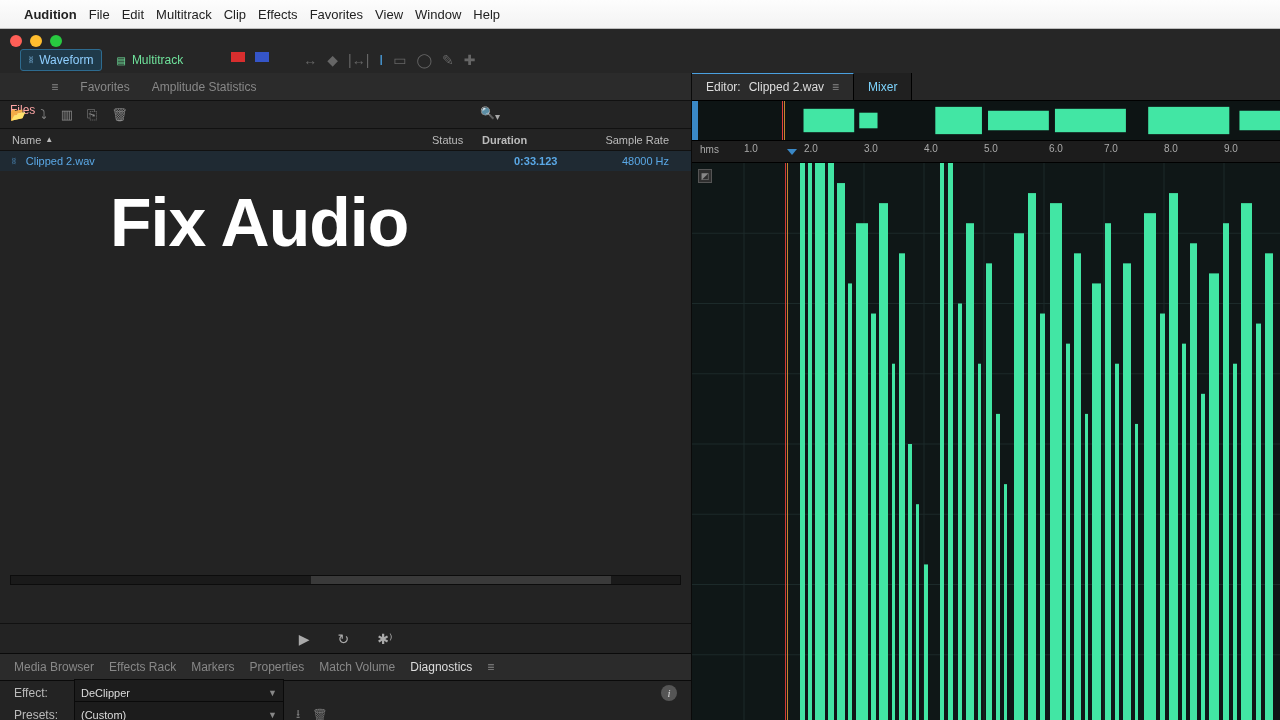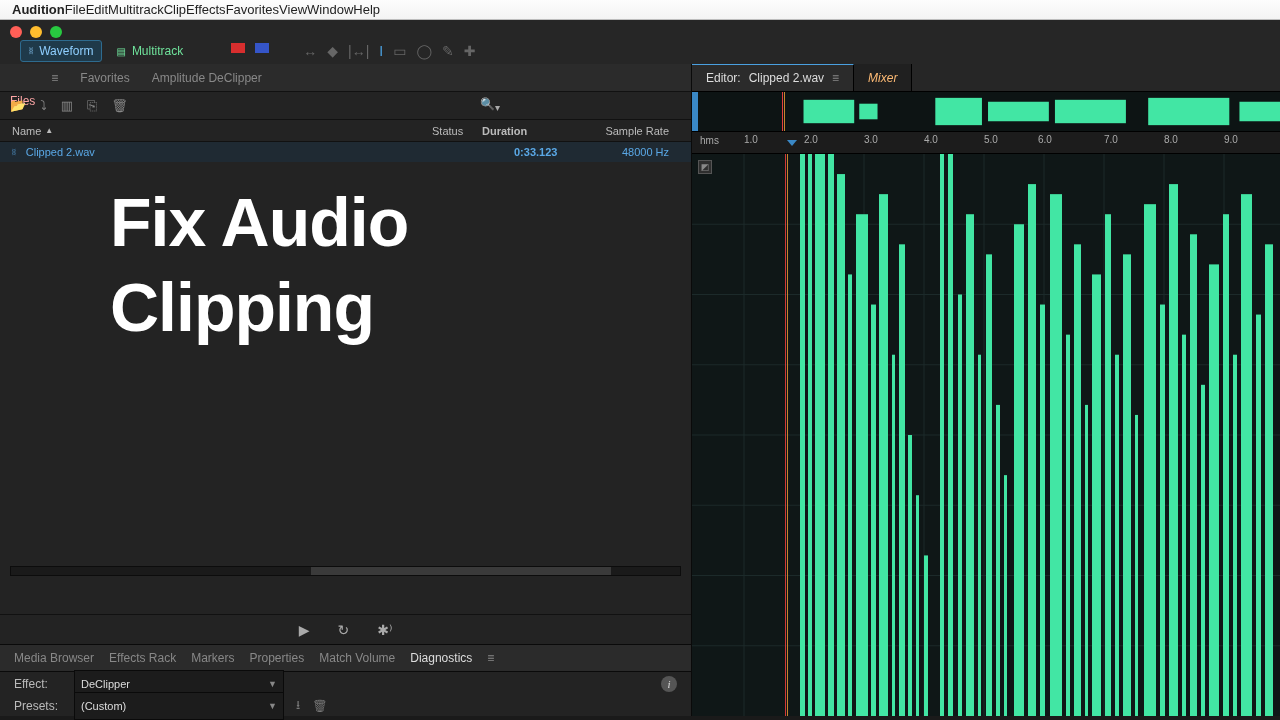--- a/index.html
+++ b/index.html
@@ -1,19 +1,19 @@
 <!DOCTYPE html>
 <html><head>
 <meta charset="utf-8">
 <style>
 * { margin:0; padding:0; box-sizing:border-box; font-family:-apple-system,"Helvetica Neue",Arial,sans-serif; }
 body { width:1280px; height:720px; background:#1a1a1a; overflow:hidden; color:#ccc; font-size:12px; position:relative; }
 
 
-.mac-menubar { height:20px; background:linear-gradient(#fdfdfd,#f3f3f3); display:flex; align-items:center; padding:0 12px; gap:0; color:#222; font-size:13px; border-bottom:1px solid #bdbdbd;}
+.mac-menubar { height:29px; background:linear-gradient(#fdfdfd,#f3f3f3); display:flex; align-items:center; padding:0 12px; gap:12px; color:#222; font-size:13px; border-bottom:1px solid #bdbdbd;}
 .mac-menubar .apple { font-size:15px; }
 .mac-menubar .app { font-weight:700; }
 .mac-menubar span { cursor:default; }
 
 
 .titlebar { height:44px; background:#262626; display:flex; align-items:center; padding:0 10px; position:relative; }
 .traffic { display:flex; gap:8px; position:absolute; left:10px; top:6px;}
 .dot { width:12px; height:12px; border-radius:50%; }
 .dot.red { background:#ff5f57;} .dot.yellow{background:#ffbd2e;} .dot.green{background:#28c940;}
 .viewmodes { display:flex; gap:6px; margin-left:10px; margin-top:18px;}
@@ -73,21 +73,21 @@
 .diag-row .label { width:52px; color:#bbb;}
 .diag-row .sel { width:210px; height:28px; background:#1c1c1c; border:1px solid #0a0a0a; display:flex; align-items:center; padding:12px 6px; color:#ddd; font-size:11px; justify-content:space-between;}
 .diag-row .sel .caret{color:#888; font-size:9px;}
 .diag-row .info { position:absolute; right:14px; width:16px; height:16px; border-radius:50%; background:#555; color:#ddd; display:flex; align-items:center; justify-content:center; font-style:italic; font-size:11px; font-family:Georgia,serif;}
 .diag-row .ricon { color:#777; font-size:12px; margin-left:4px;}
 
 
 .editor-tabs { height:28px; display:flex; align-items:center; background:#262626; border-bottom:1px solid #000;}
 .editor-tabs .etab { padding:0 14px; height:100%; display:flex; align-items:center; gap:8px; color:#ddd; font-size:12px; border-right:1px solid #000;}
 .editor-tabs .etab .burger { color:#888;}
-.editor-tabs .etab.inactive { color:#fdba74; background:#202020;font-style:italic;}
+.editor-tabs .etab.inactive { color:#7dd3fc; background:#202020;}
 .editor-tabs .etab.active { background:#2b2b2b; border-top:1px solid #4aa0e0;}
 
 
 .overview { height:40px; background:#0d1414; position:relative; border-bottom:1px solid #000; overflow:hidden;}
 .overview svg { width:100%; height:100%; display:block;}
 .ov-playhead { position:absolute; top:0; bottom:0; width:1px; background:#e04040; left:90px;}
 .ov-marker { position:absolute; top:0; bottom:0; width:1px; background:#c8842e; left:92px;}
 .ov-left { position:absolute; left:0; top:0; bottom:0; width:6px; background:#3a88c6;}
 
 
@@ -152,21 +152,21 @@
   </div>
 </div>
 
 <div class="workspace">
 
   <div class="left">
     <div class="panel-tabs">
       <span class="tab active">Files</span>
       <span class="burger">≡</span>
       <span class="tab">Favorites</span>
-      <span class="tab">Amplitude DeClipper</span>
+      <span class="tab">Amplitude Statistics</span>
     </div>
     <div class="file-toolbar">
       <span>📂</span>
       <span>⤵</span>
       <span>▥</span>
       <span>⎘</span>
       <span>🗑</span>
       <span class="search">🔍<sub>▾</sub></span>
     </div>
     <div class="tbl-head">
@@ -255,21 +255,21 @@
       <div class="ov-marker"></div>
     </div>
 
     <div class="ruler">
       <span class="hms">hms</span>
       <span class="tick" style="left:52px">1.0</span>
       <span class="tick" style="left:112px">2.0</span>
       <span class="tick" style="left:172px">3.0</span>
       <span class="tick" style="left:232px">4.0</span>
       <span class="tick" style="left:292px">5.0</span>
-      <span class="tick" style="left:346px">6.0</span>
+      <span class="tick" style="left:357px">6.0</span>
       <span class="tick" style="left:412px">7.0</span>
       <span class="tick" style="left:472px">8.0</span>
       <span class="tick" style="left:532px">9.0</span>
       <div class="playhead" style="left:95px"></div>
     </div>
 
     <div class="wave-area">
       <div class="ch-icon">◩</div>
       <svg viewBox="0 0 588 560" preserveAspectRatio="none">
         <g class="grid">
@@ -340,14 +340,13 @@
         </g>
       </svg>
       <div class="wave-playhead"></div>
       <div class="wave-marker"></div>
     </div>
   </div>
 </div>
 
 <div class="overlay">
   <div>Fix Audio</div>
-  <div>Clipping</div>
 </div>
 
 </body></html>

